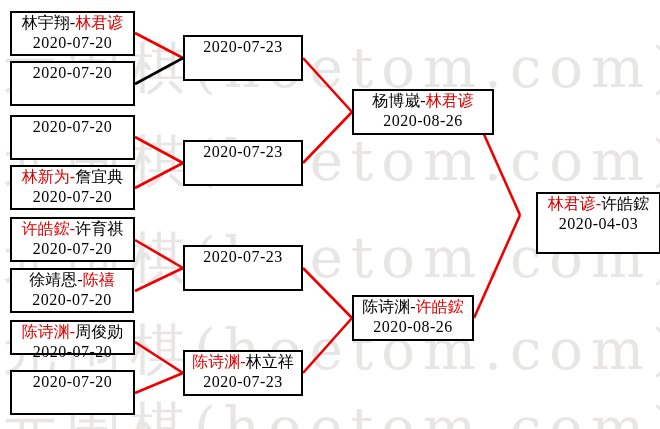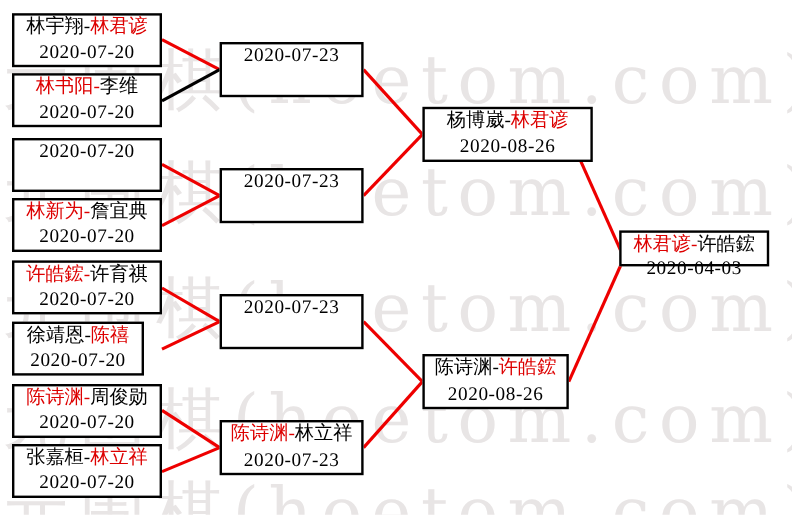--- a/index.html
+++ b/index.html
@@ -32,21 +32,21 @@
   .wires line{stroke-width:2.6px;}
   .wires line[data-color="red"]{stroke:var(--red-line,#ee0000);}
   .wires line[data-color="black"]{stroke:var(--black,#000000);}
   
   .box{
     position:absolute;z-index:2;
     box-sizing:border-box;
     border:2px solid var(--black,#000000);
     background:var(--background,#ffffff);
     display:flex;flex-direction:column;
-    align-items:center;justify-content:space-between;
+    align-items:center;justify-content:flex-start;
     font-size:16px;line-height:20px;
     white-space:nowrap;
     color:var(--black,#000000);
   }
   .pname[data-color="red"]{color:var(--red-text,#dd0000);}
   .pname[data-color="black"]{color:var(--black,#000000);}
   .mdate{letter-spacing:0.5px;}
 </style>
 </head>
 <body>
@@ -76,44 +76,42 @@
     <line x1="303" y1="373" x2="352" y2="318" data-color="red"></line>
     <line x1="474" y1="112" x2="520" y2="215" data-color="red"></line>
     <line x1="474" y1="318" x2="520" y2="215" data-color="red"></line>
   </svg>
 
   <div class="box" style="left:10px;top:11px;width:125px;height:45px">
     <div><span class="pname" data-color="black">林宇翔</span><span class="pname" data-color="black">-</span><span class="pname" data-color="red">林君谚</span></div>
     <div class="mdate">2020-07-20</div>
   </div>
   <div class="box" style="left:10px;top:61px;width:125px;height:45px">
-    <div><span class="pname" data-color="red">林书阳</span><span class="pname" data-color="red">-</span><span class="pname" data-color="black">李维</span></div>
     <div class="mdate">2020-07-20</div>
   </div>
   <div class="box" style="left:10px;top:115px;width:125px;height:45px">
     <div class="mdate">2020-07-20</div>
   </div>
   <div class="box" style="left:10px;top:165px;width:125px;height:45px">
     <div><span class="pname" data-color="red">林新为</span><span class="pname" data-color="red">-</span><span class="pname" data-color="black">詹宜典</span></div>
     <div class="mdate">2020-07-20</div>
   </div>
   <div class="box" style="left:10px;top:217px;width:125px;height:45px">
     <div><span class="pname" data-color="red">许皓鋐</span><span class="pname" data-color="red">-</span><span class="pname" data-color="black">许育祺</span></div>
     <div class="mdate">2020-07-20</div>
   </div>
-  <div class="box" style="left:10px;top:268px;width:110px;height:45px">
+  <div class="box" style="left:10px;top:268px;width:124px;height:45px">
     <div><span class="pname" data-color="black">徐靖恩</span><span class="pname" data-color="black">-</span><span class="pname" data-color="red">陈禧</span></div>
     <div class="mdate">2020-07-20</div>
   </div>
-  <div class="box" style="left:10px;top:320px;width:125px;height:45px">
+  <div class="box" style="left:10px;top:320px;width:125px;height:35px">
     <div><span class="pname" data-color="red">陈诗渊</span><span class="pname" data-color="red">-</span><span class="pname" data-color="black">周俊勋</span></div>
     <div class="mdate">2020-07-20</div>
   </div>
   <div class="box" style="left:10px;top:370px;width:125px;height:45px">
-    <div><span class="pname" data-color="black">张嘉桓</span><span class="pname" data-color="black">-</span><span class="pname" data-color="red">林立祥</span></div>
     <div class="mdate">2020-07-20</div>
   </div>
 
   <div class="box" style="left:183px;top:35px;width:120px;height:46px">
     <div class="mdate">2020-07-23</div>
   </div>
   <div class="box" style="left:183px;top:140px;width:120px;height:46px">
     <div class="mdate">2020-07-23</div>
   </div>
   <div class="box" style="left:183px;top:245px;width:120px;height:46px">
@@ -126,18 +124,18 @@
 
   <div class="box" style="left:352px;top:89px;width:142px;height:46px">
     <div><span class="pname" data-color="black">杨博崴</span><span class="pname" data-color="black">-</span><span class="pname" data-color="red">林君谚</span></div>
     <div class="mdate">2020-08-26</div>
   </div>
   <div class="box" style="left:352px;top:295px;width:122px;height:46px">
     <div><span class="pname" data-color="black">陈诗渊</span><span class="pname" data-color="black">-</span><span class="pname" data-color="red">许皓鋐</span></div>
     <div class="mdate">2020-08-26</div>
   </div>
 
-  <div class="box" style="left:516px;top:192px;width:125px;height:30px">
+  <div class="box" style="left:536px;top:192px;width:125px;height:62px">
     <div><span class="pname" data-color="red">林君谚</span><span class="pname" data-color="red">-</span><span class="pname" data-color="black">许皓鋐</span></div>
     <div class="mdate">2020-04-03</div>
   </div>
 
 </div>
 
 </body></html>

